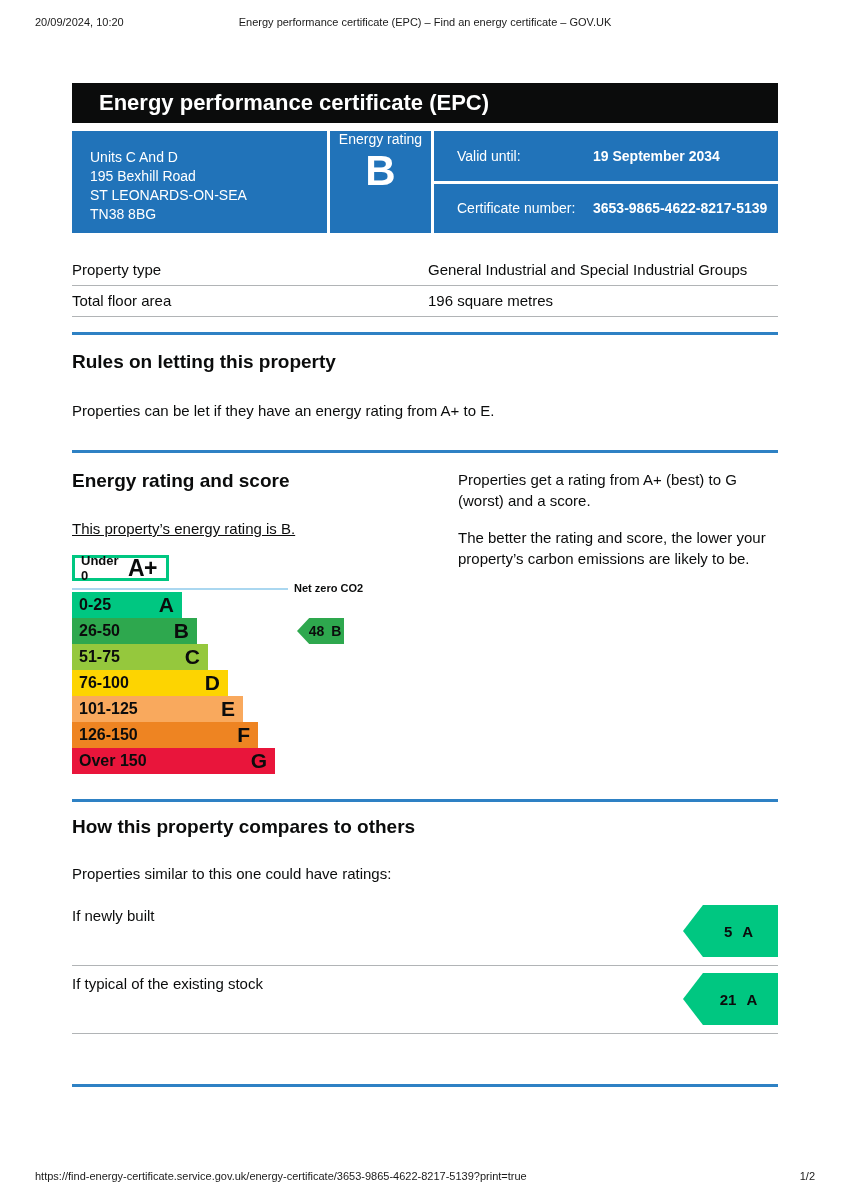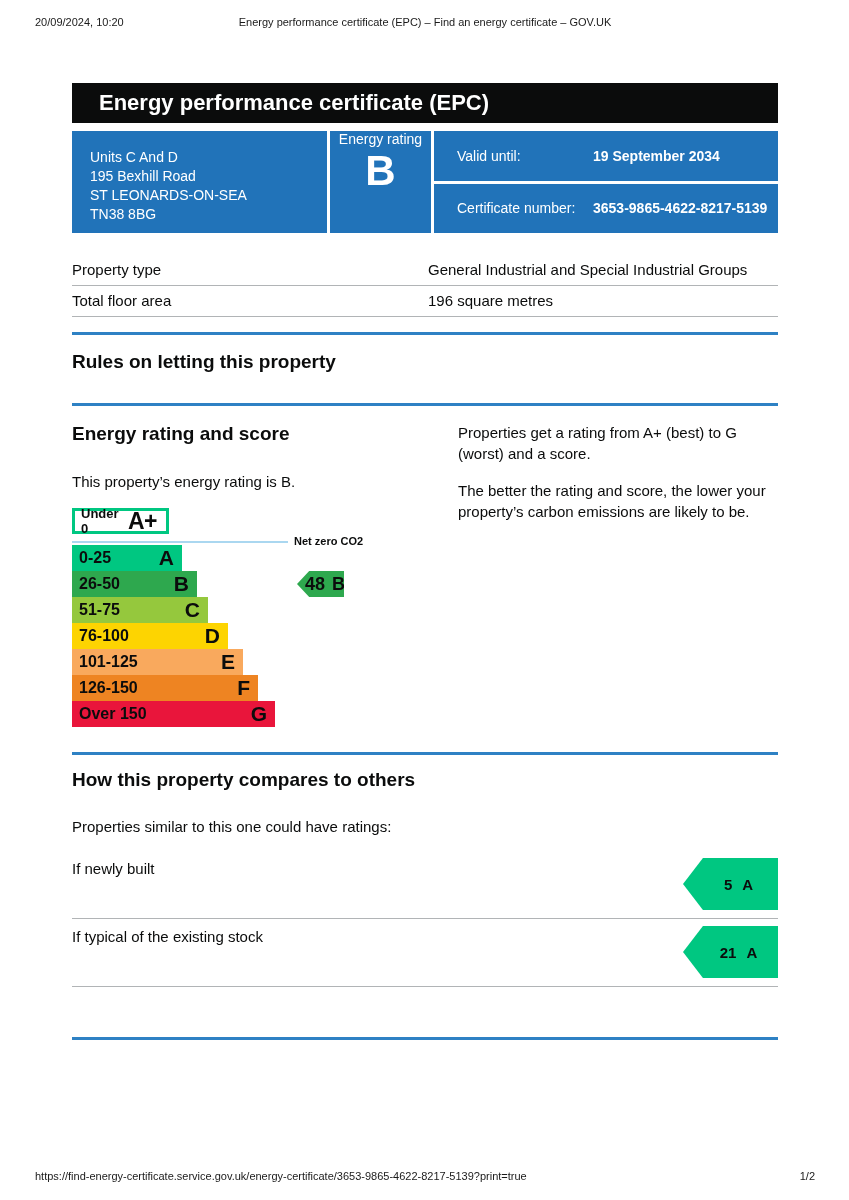--- a/index.html
+++ b/index.html
@@ -45,21 +45,21 @@
 
   .section-heading { margin: 0; font-size: 19px; line-height: 24px; font-weight: bold; }
   p { margin: 0; font-size: 15px; line-height: 21px; }
 
   .rules-section { margin-top: 15px; }
   .rules-section p { margin-top: 26px; }
 
   .rating-section { margin-top: 16px; display: flex; }
   .rating-left { width: 386px; }
   .rating-right { width: 320px; }
-  .rating-intro { margin-top: 25px; }
+  .rating-intro { margin-top: 25px; text-decoration: underline; }
   .rating-right p + p { margin-top: 16px; }
 
   
   .epc-chart { position: relative; margin-top: 16px; width: 380px; height: 219px; }
   .band-aplus { position: absolute; top: 0; left: 0; width: 97px; height: 26px; background: #ffffff; border: 3px solid #00c781; display: flex; align-items: center; justify-content: space-between; padding: 0 9px 0 6px; }
   .band-aplus .range { font-size: 13px; font-weight: bold; }
   .band-aplus .letter { font-size: 23px; line-height: 20px; font-weight: bold; letter-spacing: -0.5px; }
   .netzero-line { position: absolute; top: 33px; left: 0; width: 216px; height: 2px; background: #aad7f0; }
   .netzero-label { position: absolute; top: 27px; left: 222px; font-size: 11px; font-weight: bold; white-space: nowrap; }
   .band { position: absolute; left: 0; height: 26px; display: flex; align-items: center; justify-content: space-between; padding: 0 8px 0 7px; }
@@ -68,21 +68,21 @@
   .band-a { top: 37px;  width: 110px; background: #00c781; }
   .band-b { top: 63px;  width: 125px; background: #2ea84e; }
   .band-c { top: 89px;  width: 136px; background: #95c83d; }
   .band-d { top: 115px; width: 156px; background: #fdd401; }
   .band-e { top: 141px; width: 171px; background: #f9a95d; }
   .band-f { top: 167px; width: 186px; background: #ee8422; }
   .band-g { top: 193px; width: 203px; background: #e9153b; }
   .marker-arrow { position: absolute; top: 63px; left: 225px; width: 47px; height: 26px; background: #2ea84e;
     clip-path: polygon(0 50%, 26% 0, 100% 0, 100% 100%, 26% 100%);
     display: flex; align-items: center; justify-content: center; gap: 7px; padding-left: 9px;
-    font-size: 18px; font-weight: bold; }
+    font-size: 14px; font-weight: bold; }
 
   
   .compare-section { margin-top: 13px; }
   .compare-intro { margin-top: 24px; }
   .compare-row { display: flex; justify-content: space-between; align-items: flex-start; border-bottom: 1px solid #b1b4b6; padding-bottom: 8px; }
   .compare-row.first { margin-top: 21px; }
   .compare-row.second { padding-top: 7px; }
   .compare-label { font-size: 15px; line-height: 21px; }
   .rating-arrow { width: 95px; height: 52px; background: #00c781;
     clip-path: polygon(0 50%, 21% 0, 100% 0, 100% 100%, 21% 100%);
@@ -134,20 +134,21 @@
     <div class="summary-row">
       <span class="s-label">Total floor area</span>
       <span class="s-value">196 square metres</span>
     </div>
   </div>
 
   <div class="blue-rule rule-1"></div>
 
   <div class="rules-section">
     <h2 class="section-heading">Rules on letting this property</h2>
+    <p>Properties can be let if they have an energy rating from A+ to E.</p>
   </div>
 
   <div class="blue-rule rule-2"></div>
 
   <div class="rating-section">
     <div class="rating-left">
       <h2 class="section-heading">Energy rating and score</h2>
       <p class="rating-intro">This property’s energy rating is B.</p>
 
       <div class="epc-chart">

